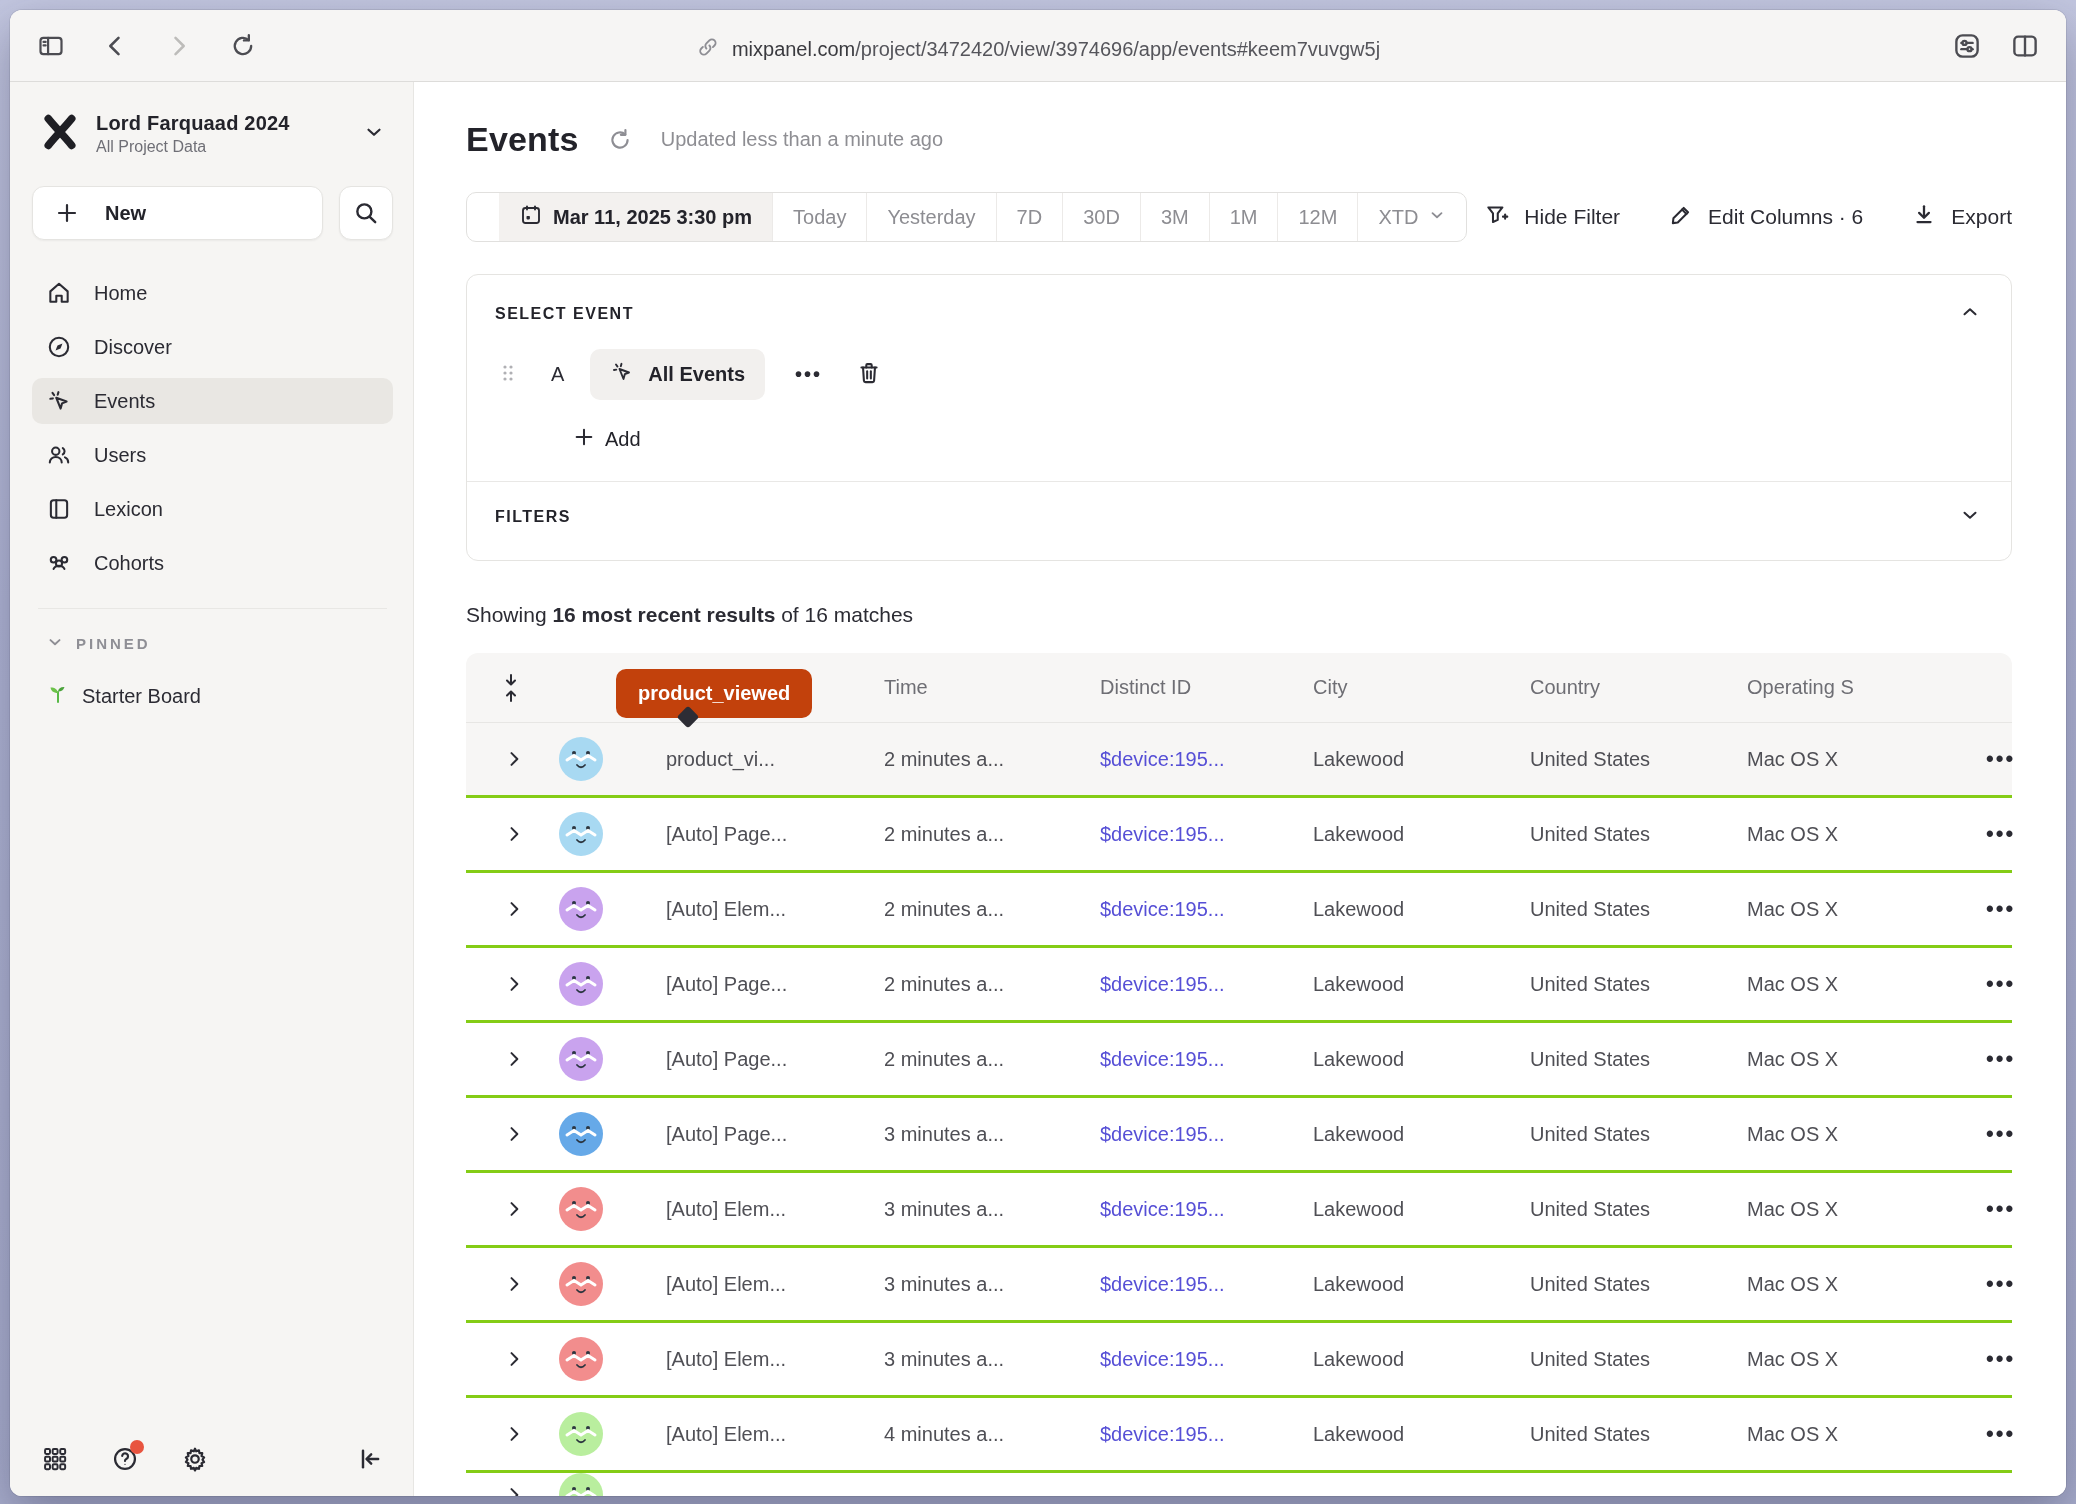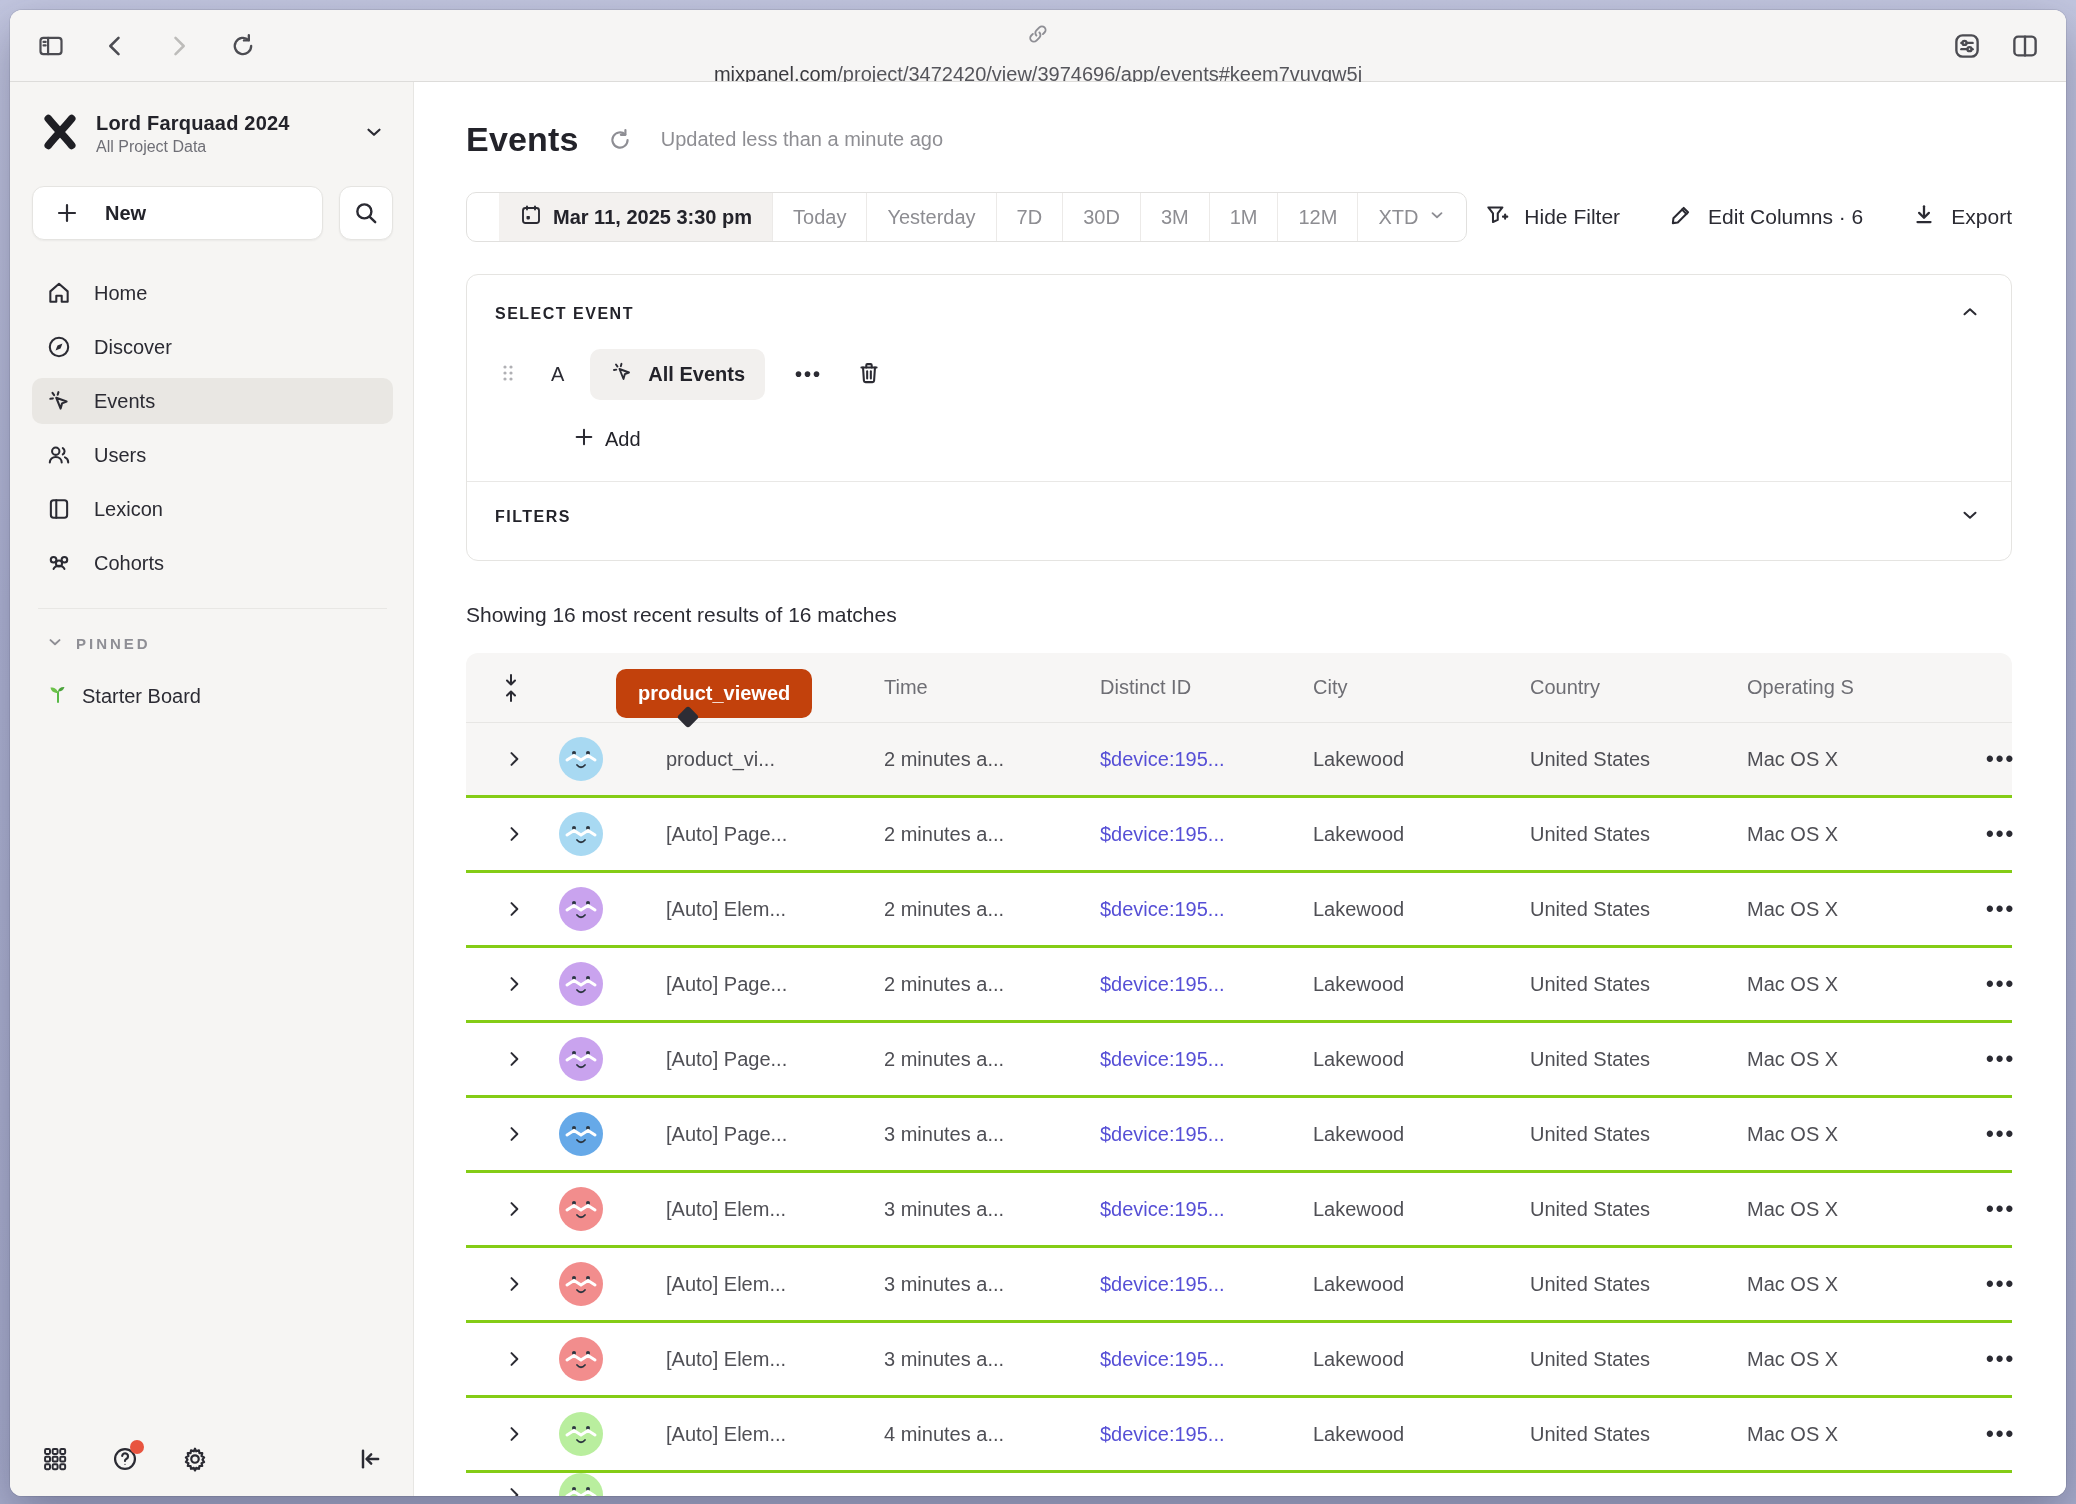--- a/index.html
+++ b/index.html
@@ -14,22 +14,22 @@
     position:absolute; left:10px; top:10px; width:2056px; height:1486px;
     background:#fff; border-radius:12px; overflow:hidden;
     box-shadow:0 18px 50px rgba(30,30,60,.35), 0 0 0 1px rgba(0,0,0,.08);
     display:flex; flex-direction:column;
   }
   
   .chrome{ height:72px; min-height:72px; background:#f6f5f4; border-bottom:1px solid #dddcda;
     display:flex; align-items:center; padding:0 26px; position:relative; }
   .chrome .navgroup{ display:flex; align-items:center; gap:34px; }
   .icon-btn{ width:30px; height:30px; display:flex; align-items:center; justify-content:center; cursor:pointer; }
-  .urlbox{ position:absolute; left:50%; top:12px; height:100%; transform:translateX(-50%);
-    display:flex; align-items:center; gap:12px; font-size:20px; color:#3f3f44; white-space:nowrap;flex-direction:column;}
+  .urlbox{ position:absolute; left:50%; top:4px; height:100%; transform:translateX(-50%);
+    display:flex; align-items:center; gap:12px; font-size:20px; color:#3f3f44; white-space:nowrap;}
   .urlbox .domain{ color:#3a3a3f; }
   .urlbox .path{ color:#55555b; }
   .chrome .rightgroup{ margin-left:auto; display:flex; align-items:center; gap:28px; }
   svg.stroke{ fill:none; stroke:#4c4c52; stroke-width:1.9; stroke-linecap:round; stroke-linejoin:round; }
   svg.stroke.dim{ stroke:#bdbcba; }
   svg.stroke.dark{ stroke:#2b2b33; }
   svg.stroke.gray{ stroke:#8e8e94; }
 
   
   .app{ flex:1; display:flex; min-height:0; }
@@ -92,21 +92,21 @@
   .pill{ display:flex; align-items:center; gap:14px; background:#f2f0ee; border-radius:10px;
     padding:11px 20px; font-size:20px; font-weight:700; color:#23232a; cursor:pointer; }
   .row-dots{ margin-left:30px; letter-spacing:2px; font-size:20px; font-weight:700; color:#2b2b33; cursor:pointer; }
   .row-trash{ margin-left:34px; cursor:pointer; }
   .add-row{ display:flex; align-items:center; gap:10px; margin:26px 0 0 78px; font-size:20px; color:#23232a; cursor:pointer; }
   .card-div{ border-top:1px solid #e9e8e6; }
   .card-sec2{ padding:22px 30px 30px 28px; }
 
   
   .showing{ margin-top:42px; font-size:21px; color:#2b2b33; }
-  .showing b{ font-weight:400; }
+  .showing b{ font-weight:700; }
 
   
   .table{ margin-top:26px; position:relative; }
   .tgrid{ display:grid; grid-template-columns:80px 66px 233px 203px 200px 204px 204px 200px 1fr; align-items:center;gap:13px; }
   .thead{ background:#f7f6f5; border-radius:12px 12px 0 0; height:70px; border-bottom:1px solid #e7e6e4;
     color:#6e6e74; font-size:20px; }
   .trow{ height:75px; border-bottom:3px solid #84cc16; font-size:20px; color:#4f4f55; background:#fff; cursor:pointer;}
   .trow.hl{ background:#f7f6f5; }
   .cell-chev{ padding-left:38px; display:flex; }
   .cell-avatar{ display:flex; }

